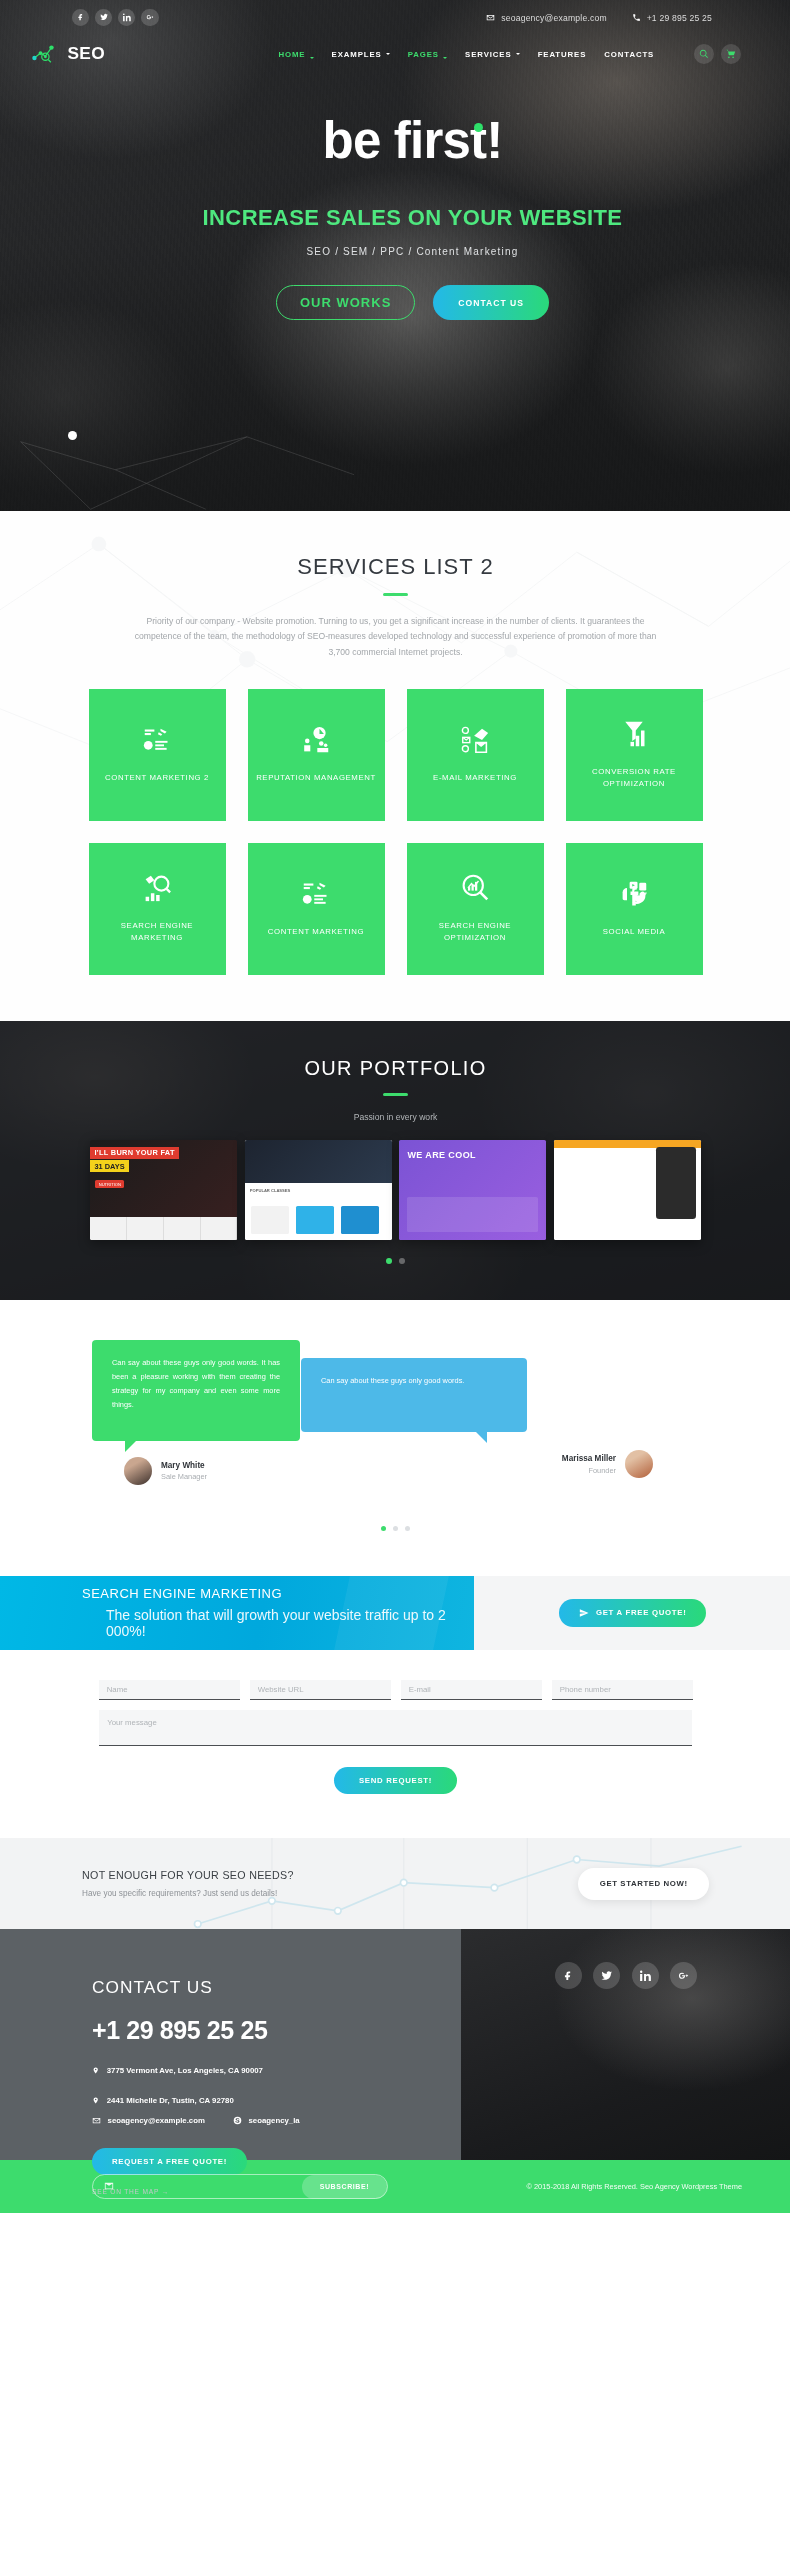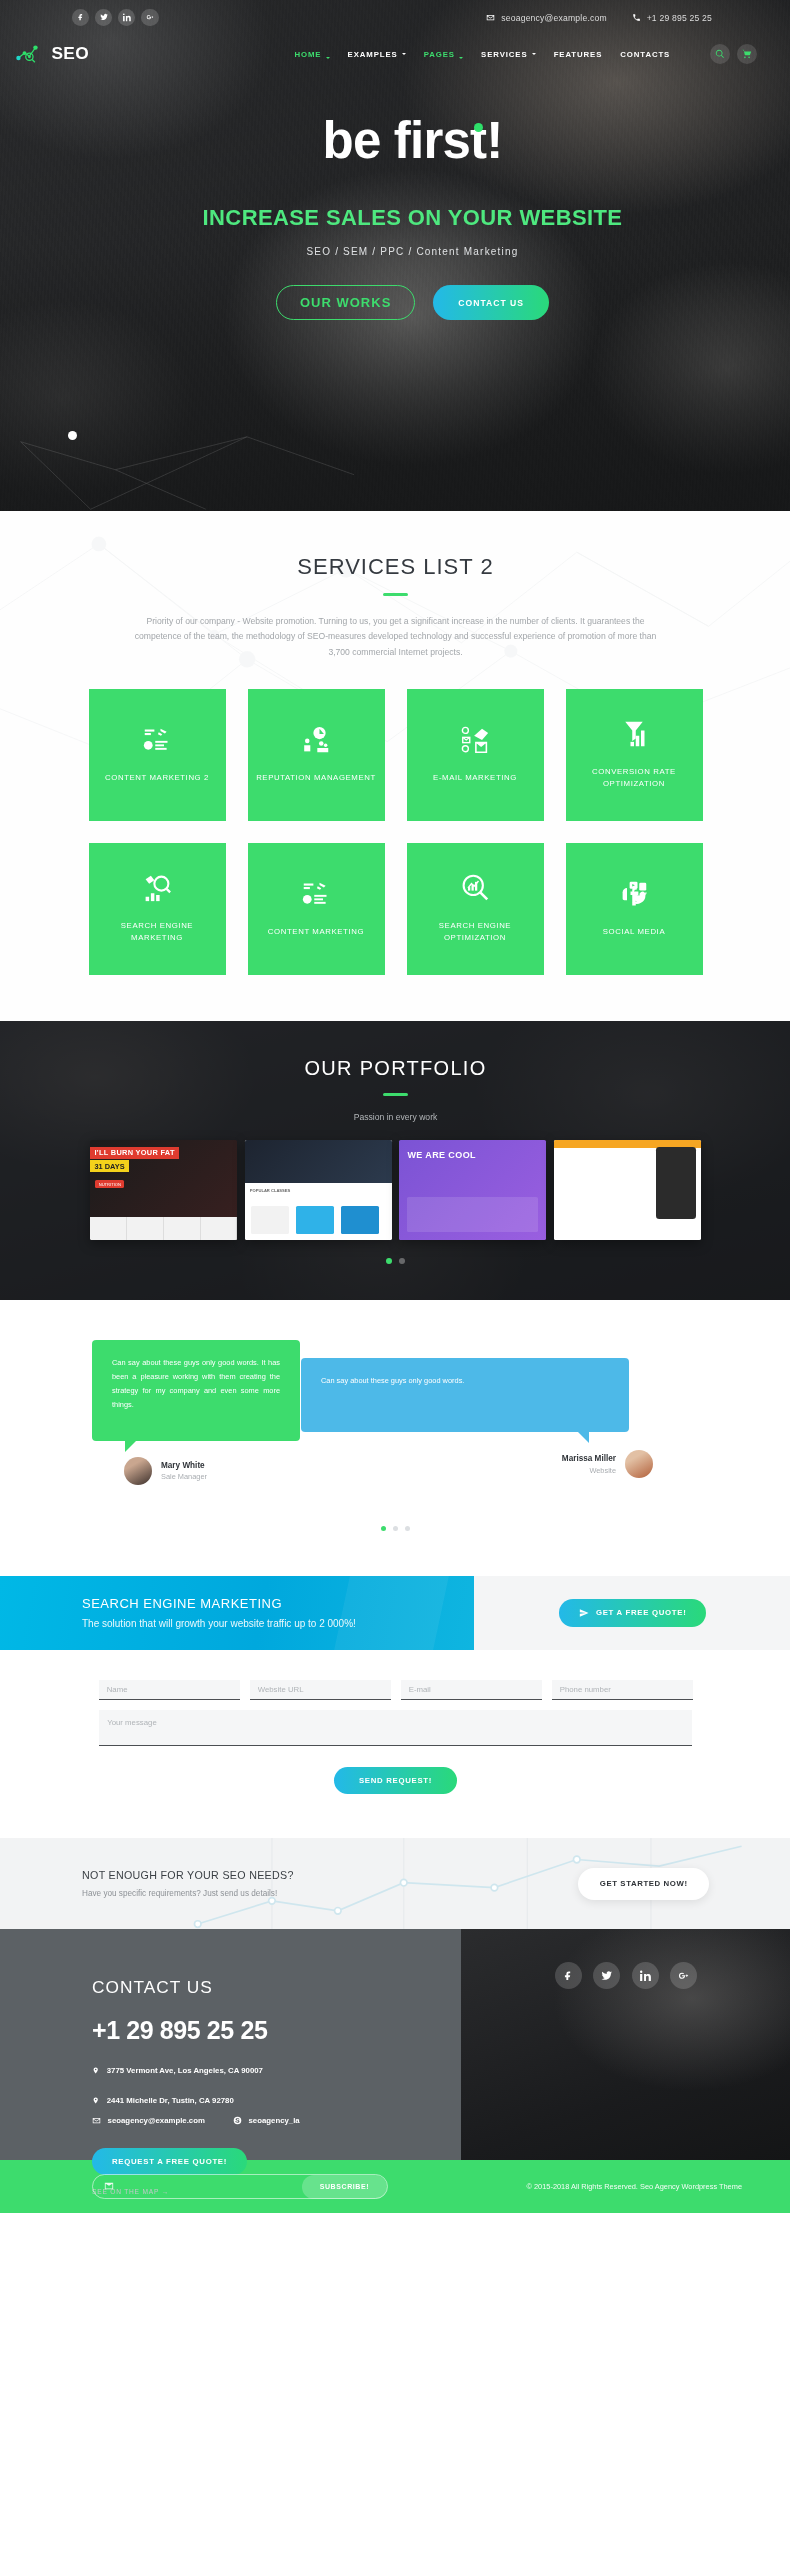--- a/index.html
+++ b/index.html
@@ -53,21 +53,21 @@
   .smini svg { width: 8.2px; height: 8.2px; fill: #fff; }
   .topbar-right { margin-left: auto; display: flex; align-items: center; gap: 25px; padding-right: 48px; }
   .tb-item { display: flex; align-items: center; gap: 5.8px; color: #dcdcdc; font-size: 8.6px; letter-spacing:0.2px; }
   .tb-item svg { width: 9px; height: 9px; fill: #fff; }
 
   
   .nav {
     position: relative; z-index: 5;
     height: 38px;
     display: flex; align-items: center;
-    padding: 0 16px;
+    padding: 0 32px;
   }
   .logo { display: flex; align-items: center; gap: 7.4px; }
   .logo-mark { width: 28px; height: 21.4px; }
   .logo-text { color: #fff; font-size: 17.3px; font-weight: 700; letter-spacing: 0.4px; }
   .menu { margin-left: auto; display: flex; align-items: center; gap: 18px; }
   .mitem {
     display: flex; align-items: center; gap: 4.1px;
     color: #fff; font-size: 7.8px; font-weight: 700; letter-spacing: 0.9px;
     text-transform: uppercase; cursor: pointer;
   }
@@ -158,21 +158,21 @@
 
   
   .testi { background:#fff; padding: 40px 0 36px; position:relative; }
   .bubbles { position:relative; height: 99px; }
   .bub {
     position:absolute; border-radius: 4.1px; color:#fff; font-size:7.4px; line-height:1.85;
     padding: 16.5px 20px; text-align: justify;
   }
   .bub.green { left: 92px; top: 0; width: 208px; height: 101px; background:#3ddc6d; }
   .bub.green::after{content:"";position:absolute;left:33px;bottom:-10.7px;border-left:0 solid transparent;border-right:12.4px solid transparent;border-top:12.4px solid #3ddc6d;}
-  .bub.blue { left: 301px; top: 18px; width: 328px; height: 74px; background:#4db9e8; }
+  .bub.blue { left: 301px; top: 18px; width: 226px; height: 74px; background:#4db9e8; }
   .bub.blue::after{content:"";position:absolute;right:40px;bottom:-10.7px;border-left:12.4px solid transparent;border-right:0 solid transparent;border-top:12.4px solid #4db9e8;}
   .authors { position:relative; height: 51px; margin-top: 11.5px; }
   .author { position:absolute; display:flex; align-items:center; gap:9px; }
   .author.left { left: 124px; top: 6.6px; }
   .author.right { right: 138px; top: 0; flex-direction: row-reverse; text-align:right; }
   .av { width:28px; height:28px; border-radius:50%; overflow:hidden; }
   .av-a{background:linear-gradient(150deg,#c9a68f 30%,#3b2f2b);}
   .av-b{background:linear-gradient(150deg,#e2c0a4 30%,#b2603a);}
   .a-name{font-size:8.2px;font-weight:700;color:#2f3338;}
   .a-role{font-size:7.4px;color:#a9adb1;margin-top:2.5px;}
@@ -182,21 +182,21 @@
 
   
   .sem { display:flex; height: 74px; background:#f4f5f6; margin-top: 8.2px; }
   .sem-left {
     width: 474px; position:relative; overflow:hidden;
     background: linear-gradient(100deg,#00b8e6 0%, #00a8dd 55%, #0fb5e0 100%);
     display:flex; flex-direction:column; justify-content:center; padding-left: 82px;
   }
   .sem-left::before{content:"";position:absolute;right:33px;top:0;bottom:0;width:99px;background:rgba(255,255,255,.06);transform:skewX(-12deg);}
   .sem-t{color:#fff;font-size:13px;font-weight:300;letter-spacing:0.5px;position:relative;}
-  .sem-s{color:rgba(255,255,255,.92);font-size:10px;margin-top:6.6px;position:relative;}
+  .sem-s{color:rgba(255,255,255,.92);font-size:14px;margin-top:6.6px;position:relative;margin-left:24px;}
   .sem-right{flex:1;display:flex;align-items:center;justify-content:center;}
   .quote-btn{
     display:flex;align-items:center;gap:7.4px;
     padding:9px 20px;border-radius:16.5px;border:none;cursor:pointer;
     background:linear-gradient(90deg,#23b9e8,#2ad97a);
     color:#fff;font-size:7.8px;font-weight:700;letter-spacing:0.7px;
   }
   .quote-btn svg{width:10px;height:10px;fill:#fff;}
 
   
@@ -559,21 +559,21 @@
         <div class="av av-a"></div>
         <div>
           <div class="a-name">Mary White</div>
           <div class="a-role">Sale Manager</div>
         </div>
       </div>
       <div class="author right">
         <div class="av av-b"></div>
         <div>
           <div class="a-name">Marissa Miller</div>
-          <div class="a-role">Website</div>
+          <div class="a-role">Founder</div>
         </div>
       </div>
     </div>
     <div class="t-dots">
       <div class="t-dot on"></div>
       <div class="t-dot"></div>
       <div class="t-dot"></div>
     </div>
   </section>
 

